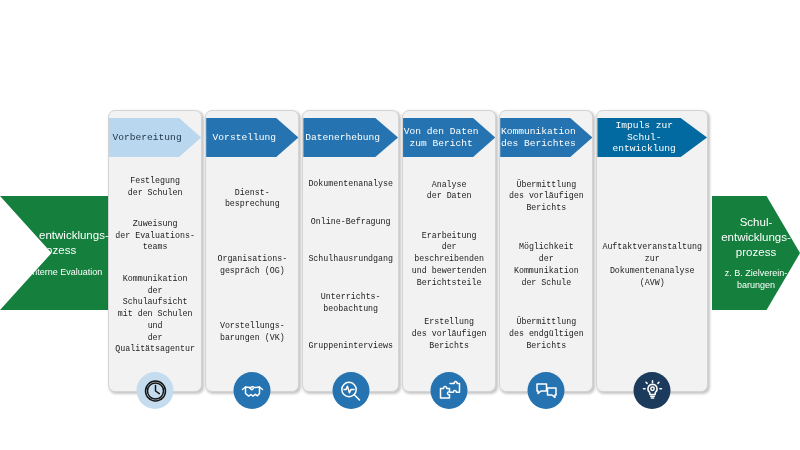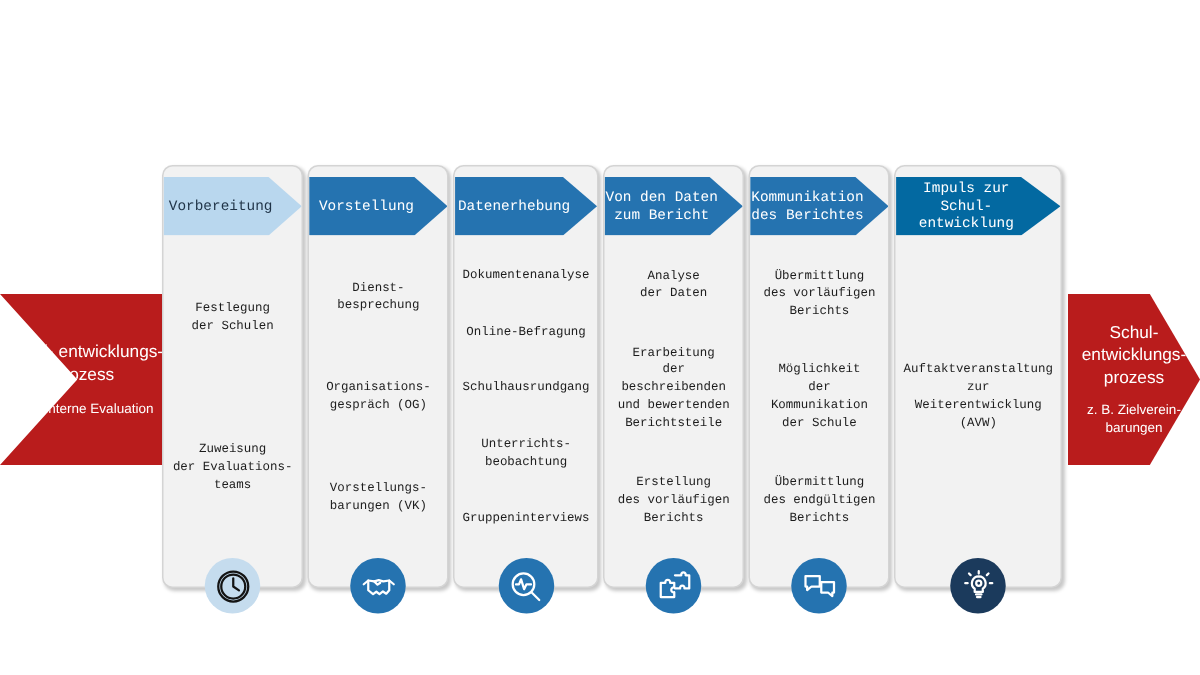--- a/index.html
+++ b/index.html
@@ -13,21 +13,21 @@
     position: relative;
     width: 800px; height: 450px;
     background: #ffffff;
   }
 
   
   .banner {
     position: absolute;
     width: 112px;
     height: 114px;
-    background: #b91c1c;
+    background: #15803d;
     display: flex;
     flex-direction: column;
     align-items: center;
     justify-content: center;
     color: #ffffff;
     text-align: center;
     line-height: 1.28;
   }
   .banner .b-title { font-size: 11.5px; }
   .banner .b-sub   { font-size: 9px; margin-top: 9px; line-height: 1.25; }
@@ -141,20 +141,24 @@
 
   <div id="columns">
       <div class="col light">
         <div class="chev">Vorbereitung</div>
         <div class="items">
           <div class="item">Festlegung
 der Schulen</div>
           <div class="item">Zuweisung
 der Evaluations-
 teams</div>
+          <div class="item">Kommunikation
+der Schulaufsicht
+mit den Schulen und
+der Qualitätsagentur</div>
         </div>
         <div class="icon-circle">
           <svg width="24" height="24" viewBox="0 0 24 24">
             <circle cx="12" cy="12" r="10" class="ic-stroke"></circle>
             <circle cx="12" cy="12" r="8" class="ic-stroke"></circle>
             <path d="M12 6.5 V12 L15.8 14.6" class="ic-stroke"></path>
           </svg>
         </div>
       </div>
       <div class="col medium">
@@ -234,21 +238,21 @@
             <path d="M13 9h8.5v7h-1.1v2.4L17.5 16H13V9z" class="ic-stroke"></path>
           </svg>
         </div>
       </div>
       <div class="col dark">
         <div class="chev">Impuls zur Schul-
 entwicklung</div>
         <div class="items">
           <div class="item">Auftaktveranstaltung
 zur
-Weiterentwicklung
+Dokumentenanalyse
 (AVW)</div>
         </div>
         <div class="icon-circle">
           <svg width="24" height="24" viewBox="0 0 24 24">
             <path d="M12 5.2a4.6 4.6 0 0 0-2.7 8.3v2.1h5.4v-2.1A4.6 4.6 0 0 0 12 5.2z" class="ic-stroke"></path>
             <path d="M10.2 17.3h3.6M10.8 19h2.4M12 1.8v1.6M4.6 9.8H3M21 9.8h-1.6M6.6 4.4 5.5 3.3M17.4 4.4l1.1-1.1" class="ic-stroke"></path>
             <circle cx="12" cy="9.8" r="1.7" class="ic-stroke"></circle>
           </svg>
         </div>
       </div>

